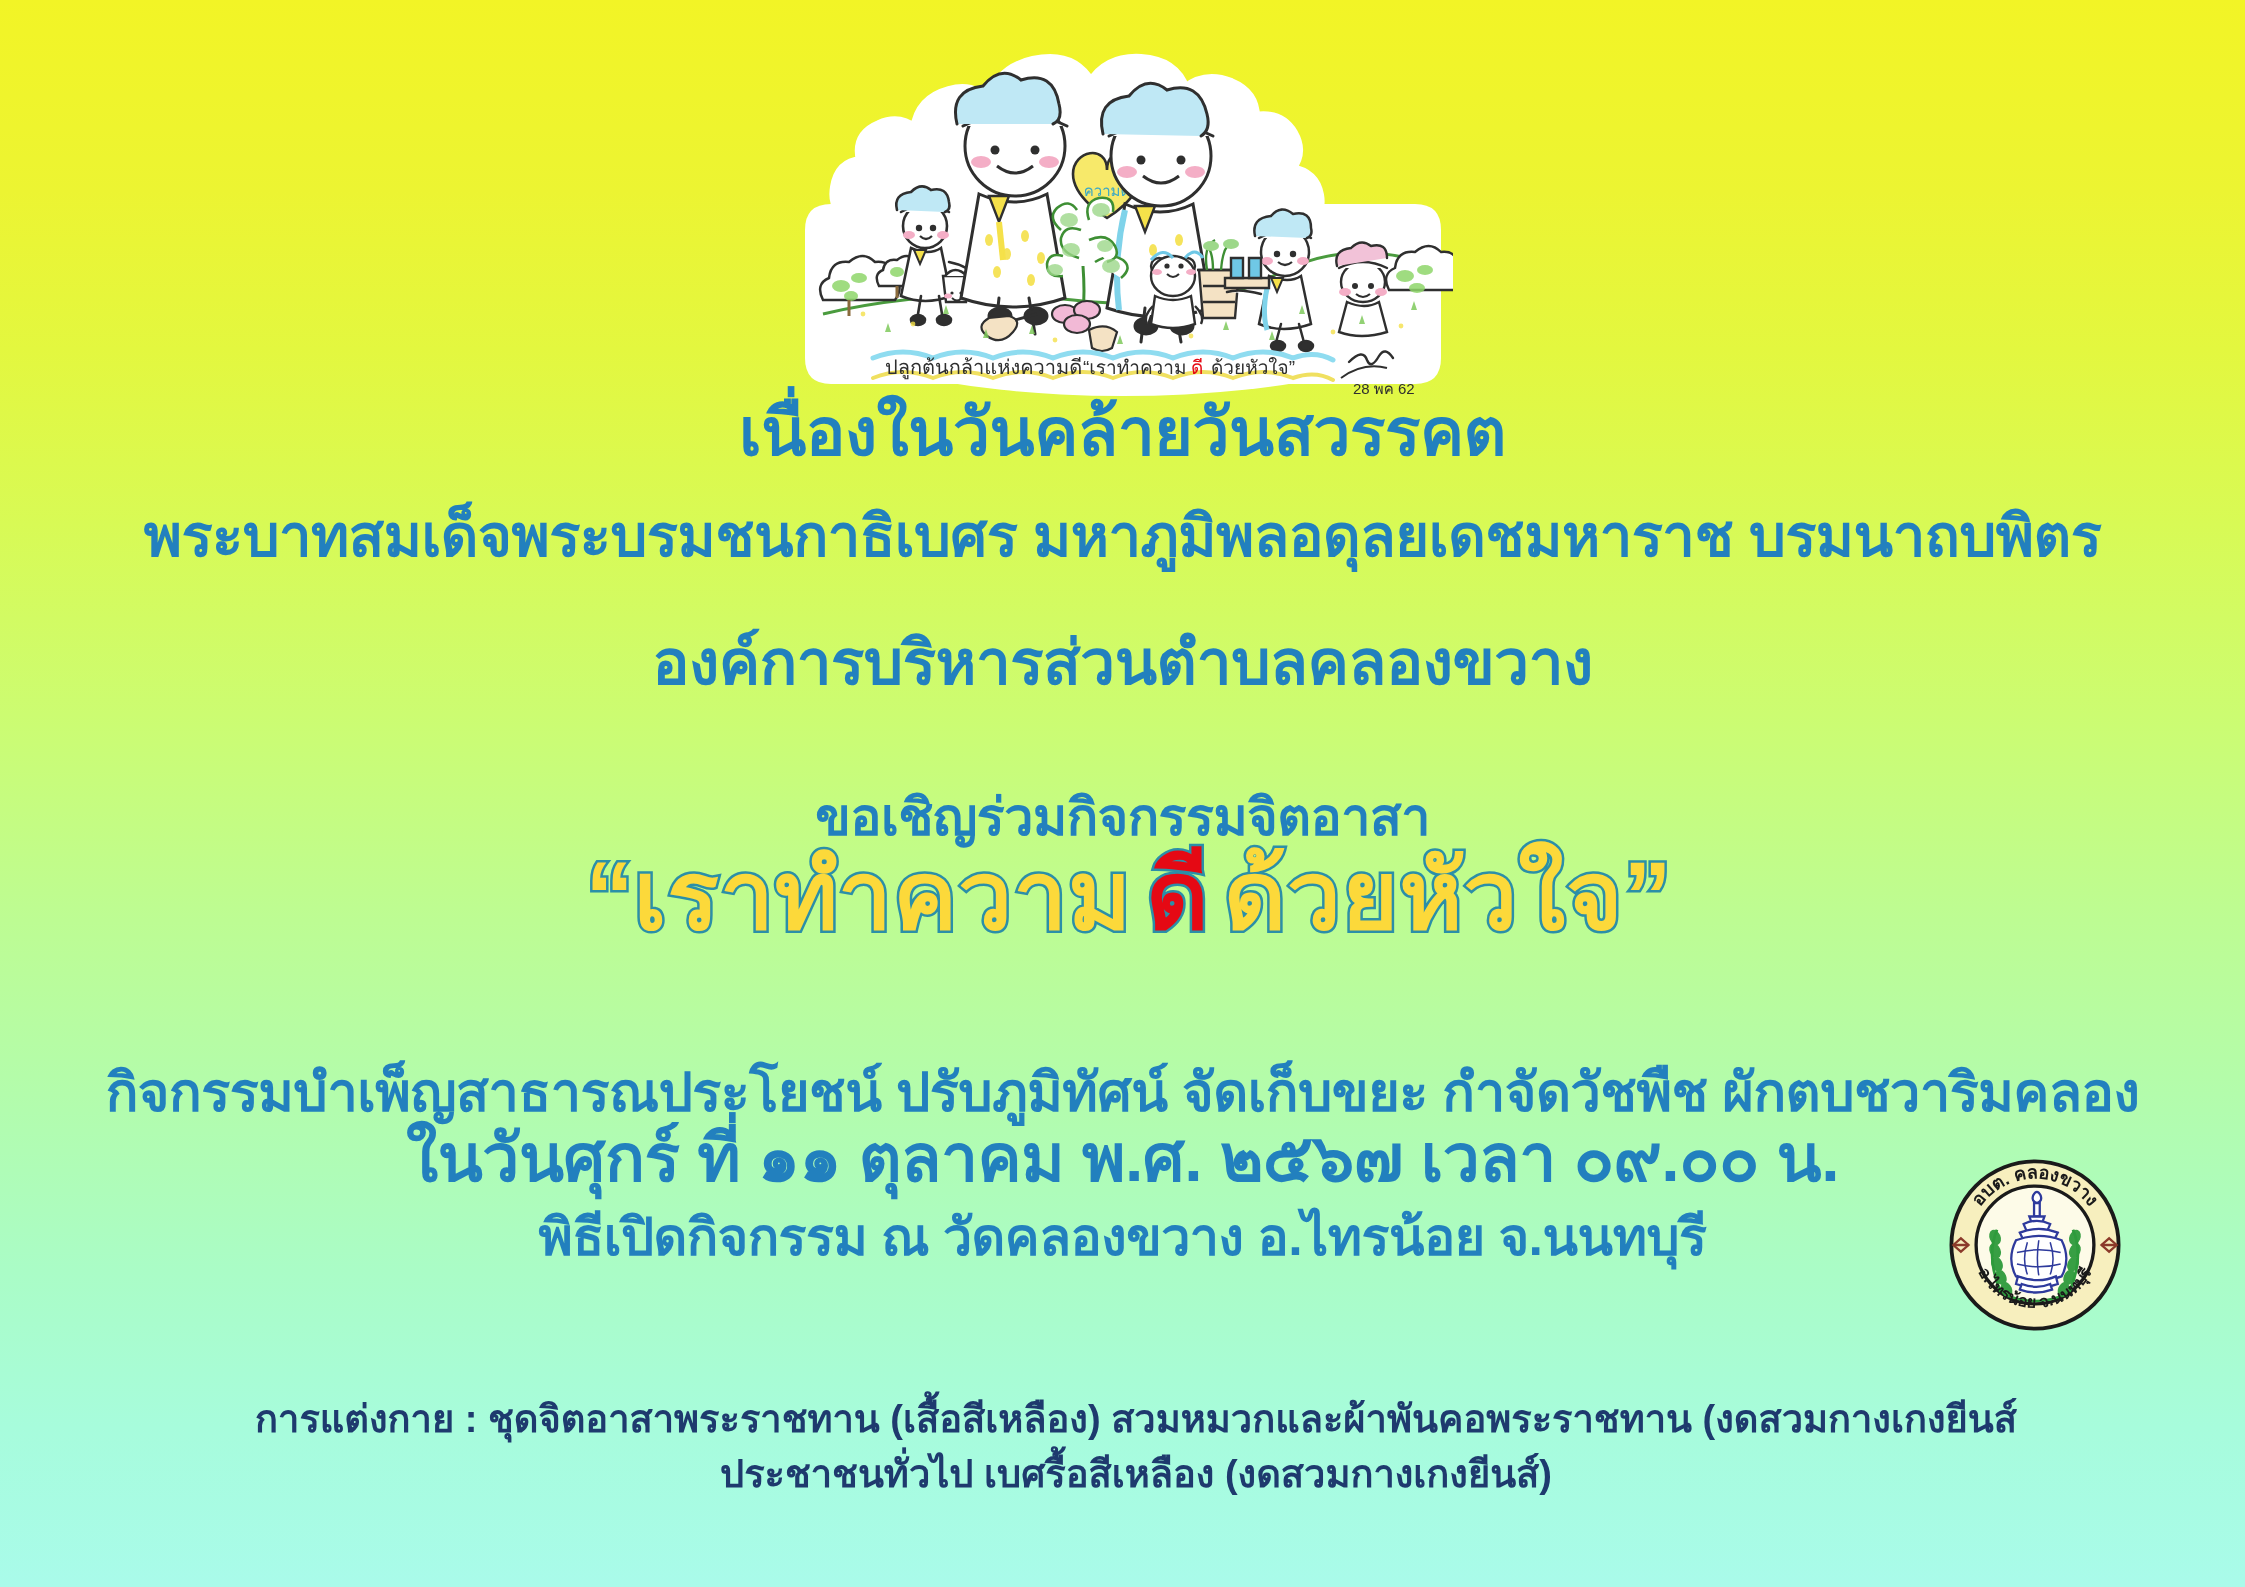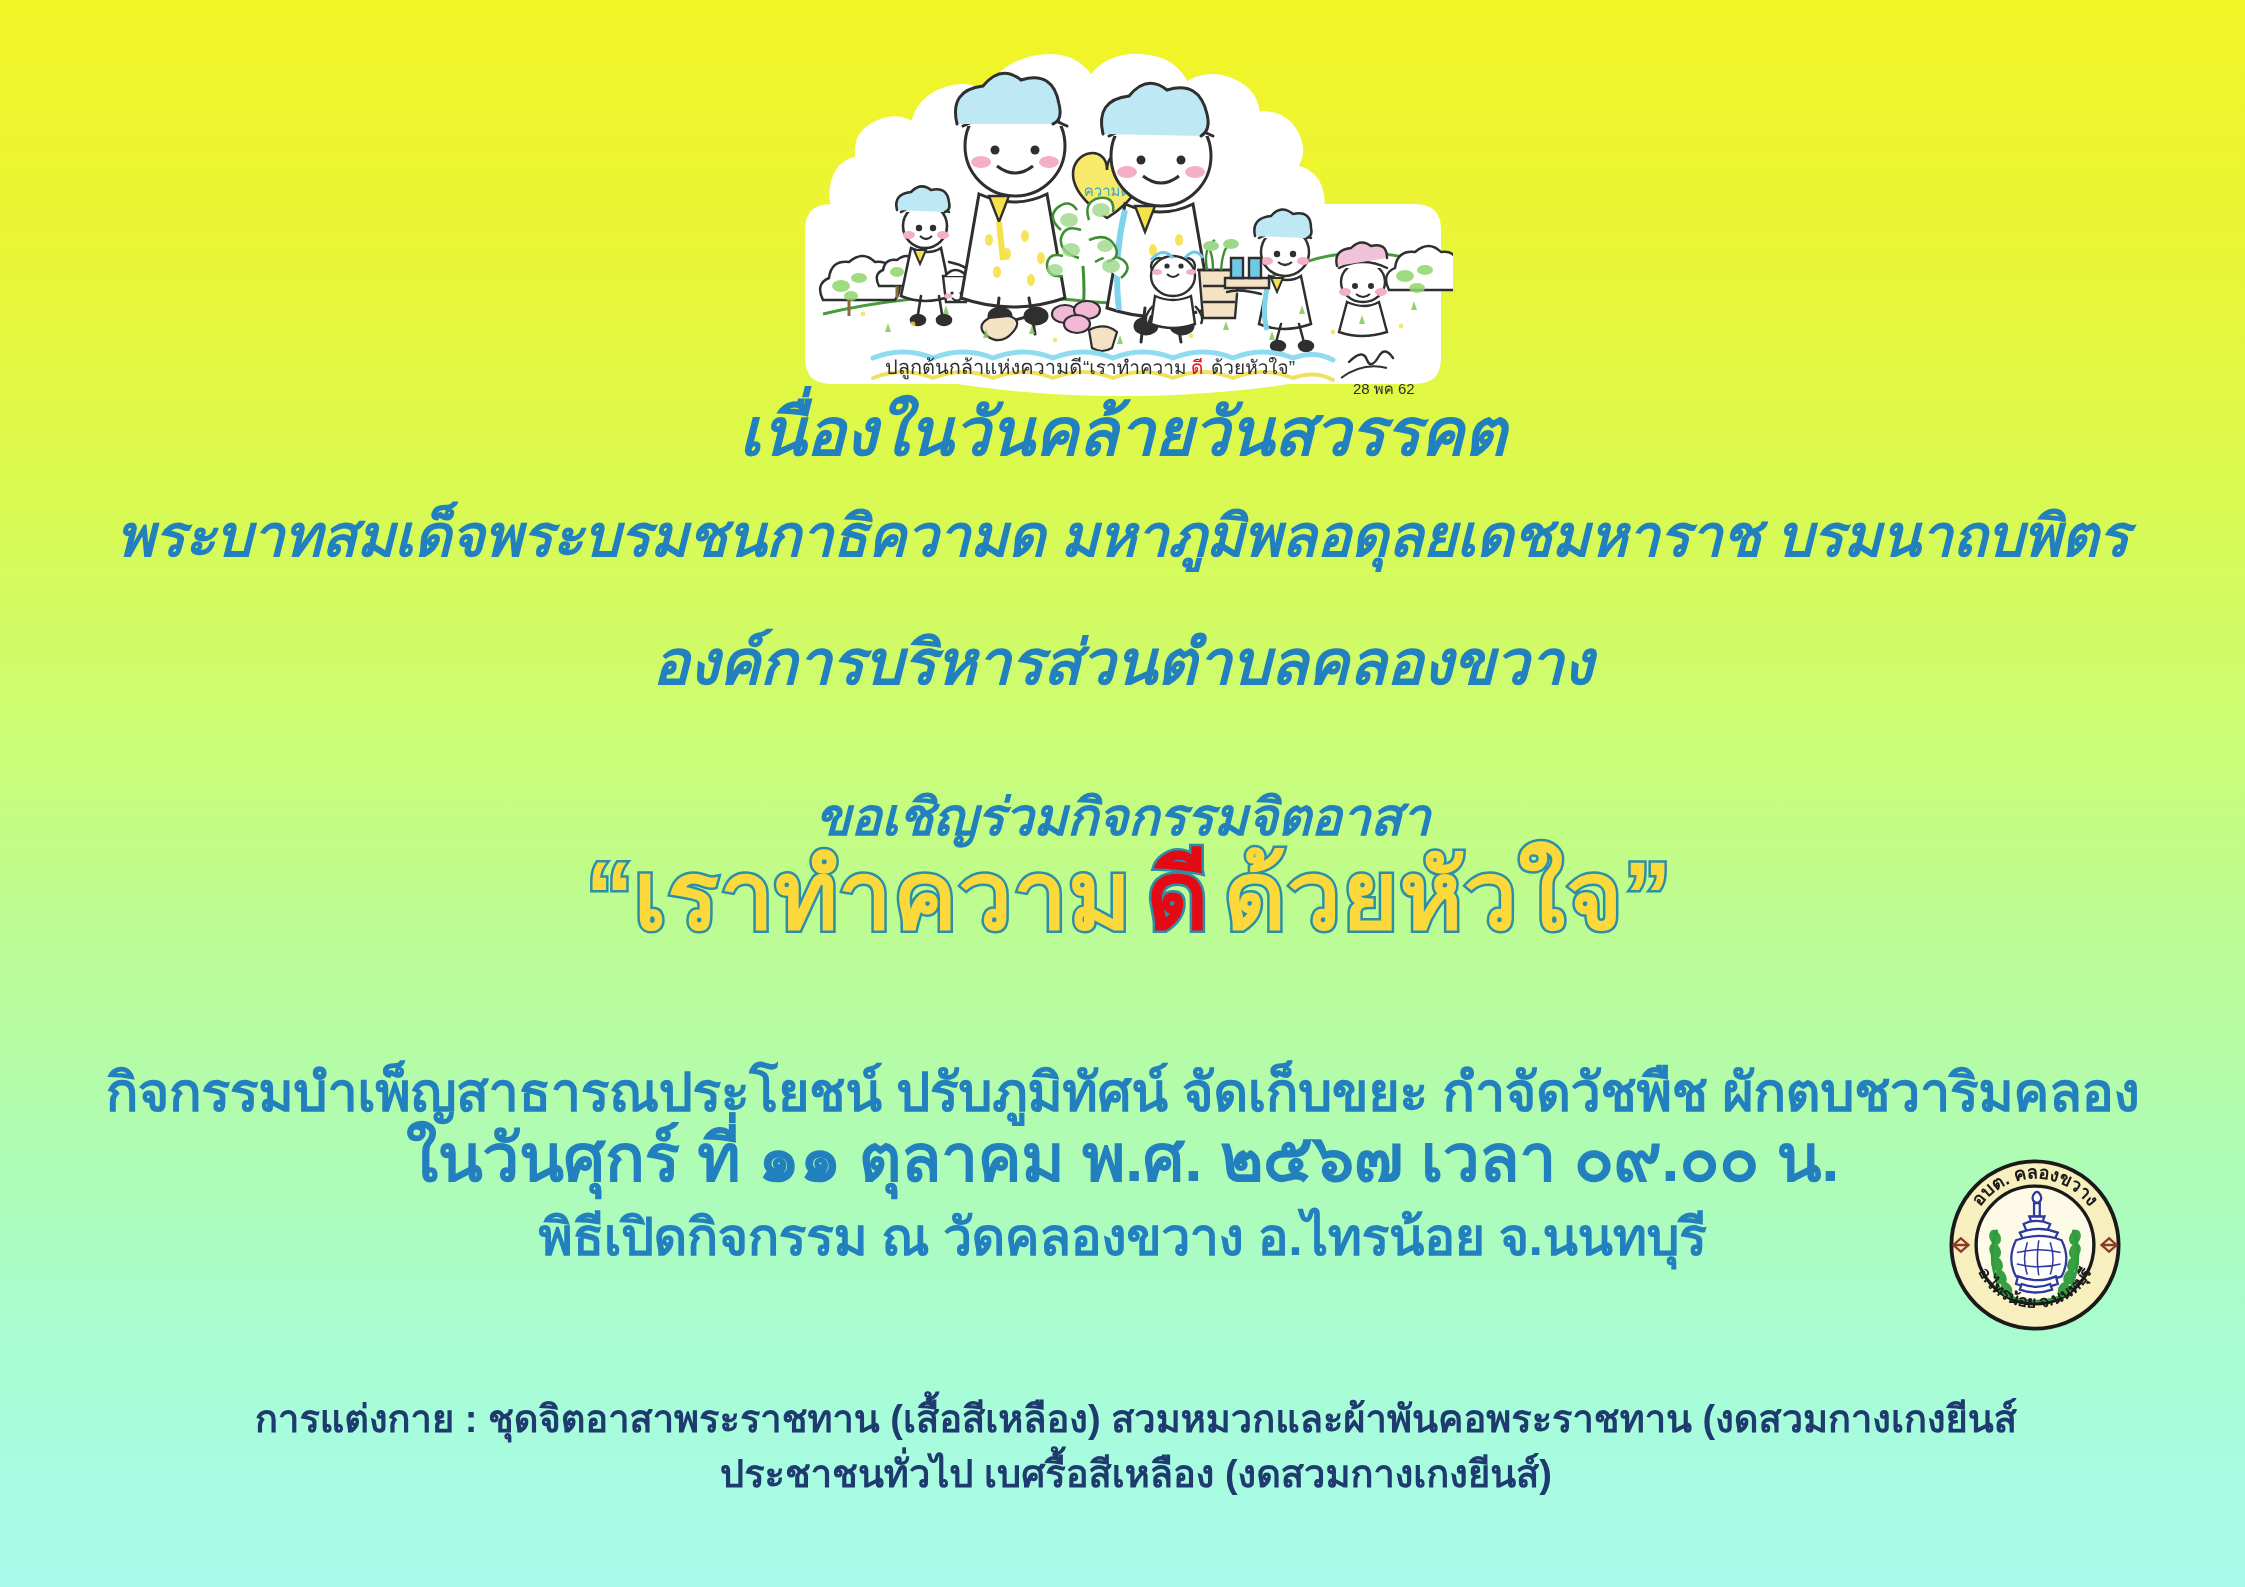--- a/index.html
+++ b/index.html
@@ -50,21 +50,20 @@
   .headline-block {
     position: absolute;
     left: 0;
     right: 0;
     text-align: center;
     color: #2280be;
     font-weight: bold;
     letter-spacing: -0.5px;
     line-height: 1.05;
     white-space: nowrap;
-    font-style: italic;
   }
 
   #line-occasion   { top: 398px; font-size: 66px; }
   #line-king       { top: 506px; font-size: 58px; }
   #line-org        { top: 630px; font-size: 62px; }
   #line-invite     { top: 742px; font-size: 52px; margin-top: 48px; }
 
   
   #slogan {
     position: absolute;
@@ -392,21 +391,21 @@
       <text x="418" y="360" font-size="19" fill="#2f2f2f" font-family="'Liberation Sans', sans-serif">ด้วยหัวใจ”</text>
 
       <path d="M556,348 q14,-14 18,-2 q4,10 12,-4 q6,-10 14,2" fill="none" stroke="#2f2f2f" stroke-width="2.4" stroke-linecap="round"></path>
       <path d="M548,364 q22,-16 46,-10" fill="none" stroke="#2f2f2f" stroke-width="2"></path>
       <text x="560" y="380" font-size="15" fill="#2f2f2f" font-family="'Liberation Sans', sans-serif">28 พค 62</text>
     </svg>
   </div>
 
   <div class="headline-block" id="line-occasion">เนื่องในวันคล้ายวันสวรรคต</div>
 
-  <div class="headline-block" id="line-king">พระบาทสมเด็จพระบรมชนกาธิความด มหาภูมิพลอดุลยเดชมหาราช บรมนาถบพิตร</div>
+  <div class="headline-block" id="line-king">พระบาทสมเด็จพระบรมชนกาธิเบศร มหาภูมิพลอดุลยเดชมหาราช บรมนาถบพิตร</div>
 
   <div class="headline-block" id="line-org">องค์การบริหารส่วนตำบลคลองขวาง</div>
 
   <div class="headline-block" id="line-invite">ขอเชิญร่วมกิจกรรมจิตอาสา</div>
 
   <div id="slogan">
     <span class="qm">“</span><span>เราทำความ</span><span class="hi">ดี</span><span>ด้วยหัวใจ</span><span class="qm">”</span>
   </div>
 
   <div class="detail-line" id="line-activity">กิจกรรมบำเพ็ญสาธารณประโยชน์ ปรับภูมิทัศน์ จัดเก็บขยะ กำจัดวัชพืช ผักตบชวาริมคลอง</div>

